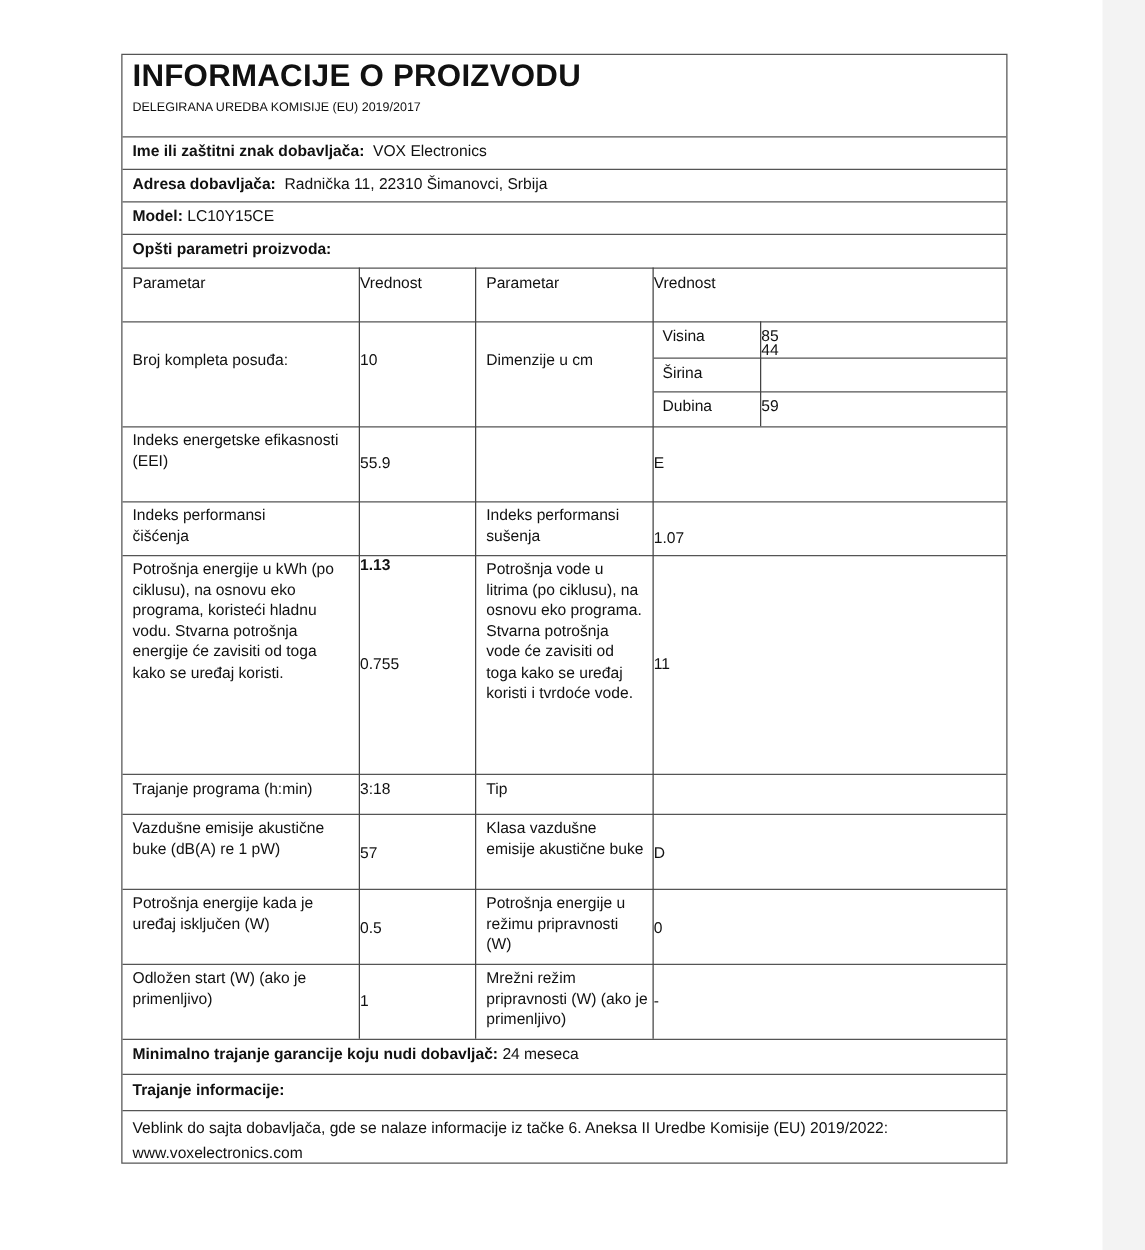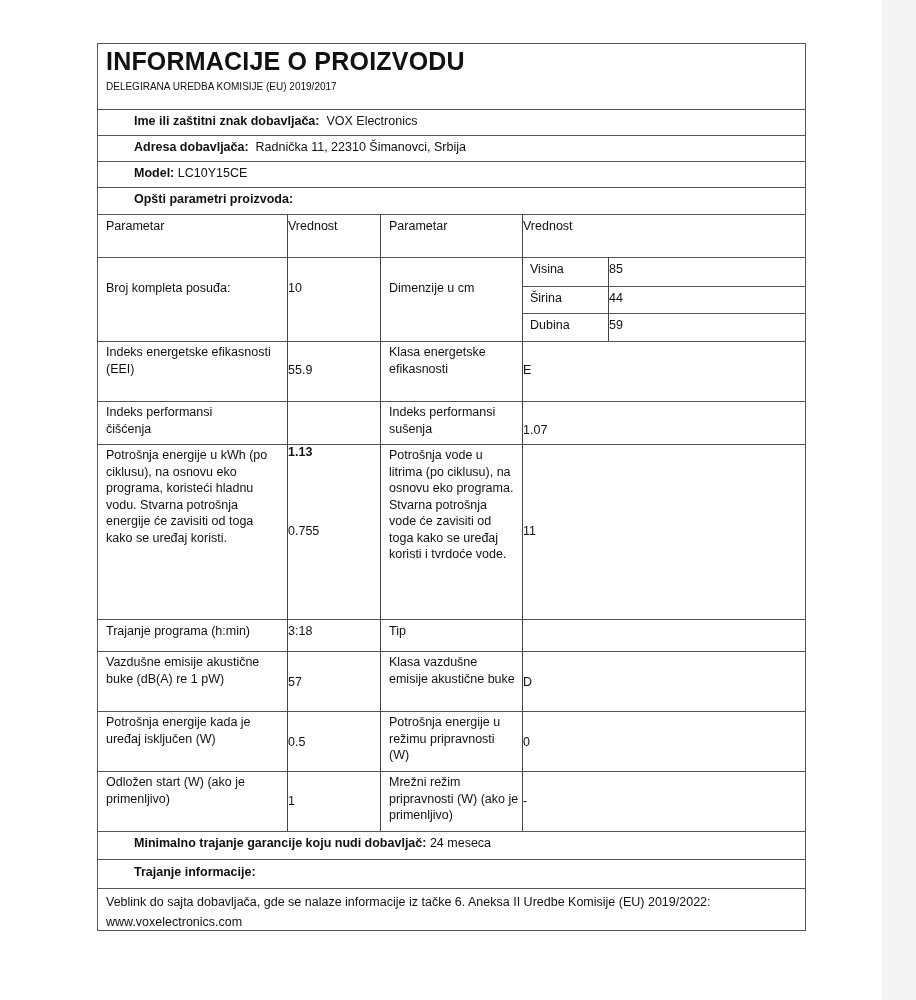--- a/index.html
+++ b/index.html
@@ -6,21 +6,21 @@
   body { width:916px; height:1000px; background:#ffffff; position:relative; overflow:hidden;
          font-family:"Liberation Sans", sans-serif; color:#111; }
   .side-strip { position:absolute; left:882px; top:0; width:34px; height:1000px; background:#f3f3f3; }
   .doc { position:absolute; left:97px; top:43px; width:709px; height:888px; box-sizing:border-box;
          border:1px solid #555; }
   .cell { position:absolute; box-sizing:border-box; font-size:12.5px; line-height:16.5px; }
   .hline { position:absolute; left:0; height:1px; background:#555; }
   .vline { position:absolute; width:1px; background:#444; }
   .t-title { position:absolute; left:8px; top:3px; font-size:25px; font-weight:bold; letter-spacing:0.2px; }
   .t-sub { position:absolute; left:8px; top:37px; font-size:10px; }
-  .full { left:8px; right:4px;margin-left:28px; }
+  .full { left:8px; right:4px; }
   .b { font-weight:bold; }
   .center { }
 </style>
 </head>
 <body>
 
 <div class="side-strip"></div>
 
 <div class="doc">
 
@@ -69,27 +69,26 @@
   <div class="cell center" style="left:190px;top:174px;width:92px;">Vrednost</div>
   <div class="cell" style="left:291px;top:174px;width:133px;">Parametar</div>
   <div class="cell center" style="left:425px;top:174px;width:282px;">Vrednost</div>
 
   <div class="cell" style="left:8px;top:236px;width:180px;">Broj kompleta posuđa:</div>
   <div class="cell center" style="left:190px;top:236px;width:92px;">10</div>
   <div class="cell" style="left:291px;top:236px;width:133px;">Dimenzije u cm</div>
   <div class="cell" style="left:432px;top:217px;width:78px;">Visina</div>
   <div class="cell center" style="left:511px;top:217px;width:196px;">85</div>
   <div class="cell" style="left:432px;top:246px;width:78px;">Širina</div>
-  <div class="cell center" style="left:511px;top:246px;width:196px;">44</div>
+  <div class="cell center" style="left:511px;top:228px;width:196px;">44</div>
   <div class="cell" style="left:432px;top:273px;width:78px;">Dubina</div>
   <div class="cell center" style="left:511px;top:273px;width:196px;">59</div>
 
   <div class="cell" style="left:8px;top:300px;width:170px;">Indeks energetske efikasnosti (EEI)</div>
   <div class="cell center" style="left:190px;top:318px;width:92px;">55.9</div>
-  <div class="cell" style="left:291px;top:300px;width:120px;">Klasa energetske efikasnosti</div>
   <div class="cell center" style="left:425px;top:318px;width:282px;">E</div>
 
   <div class="cell" style="left:8px;top:360px;width:150px;">Indeks performansi čišćenja</div>
   <div class="cell center" style="left:190px;top:400px;width:92px;font-weight:bold;">1.13</div>
   <div class="cell" style="left:291px;top:360px;width:130px;">Indeks performansi sušenja</div>
   <div class="cell center" style="left:425px;top:378px;width:282px;">1.07</div>
 
   <div class="cell" style="left:8px;top:403px;width:176px;">Potrošnja energije u kWh (po ciklusu), na osnovu eko programa, koristeći hladnu vodu. Stvarna potrošnja energije će zavisiti od toga kako se uređaj koristi.</div>
   <div class="cell center" style="left:190px;top:479px;width:92px;">0.755</div>
   <div class="cell" style="left:291px;top:403px;width:128px;">Potrošnja vode u litrima (po ciklusu), na osnovu eko programa. Stvarna potrošnja vode će zavisiti od toga kako se uređaj koristi i tvrdoće vode.</div>

